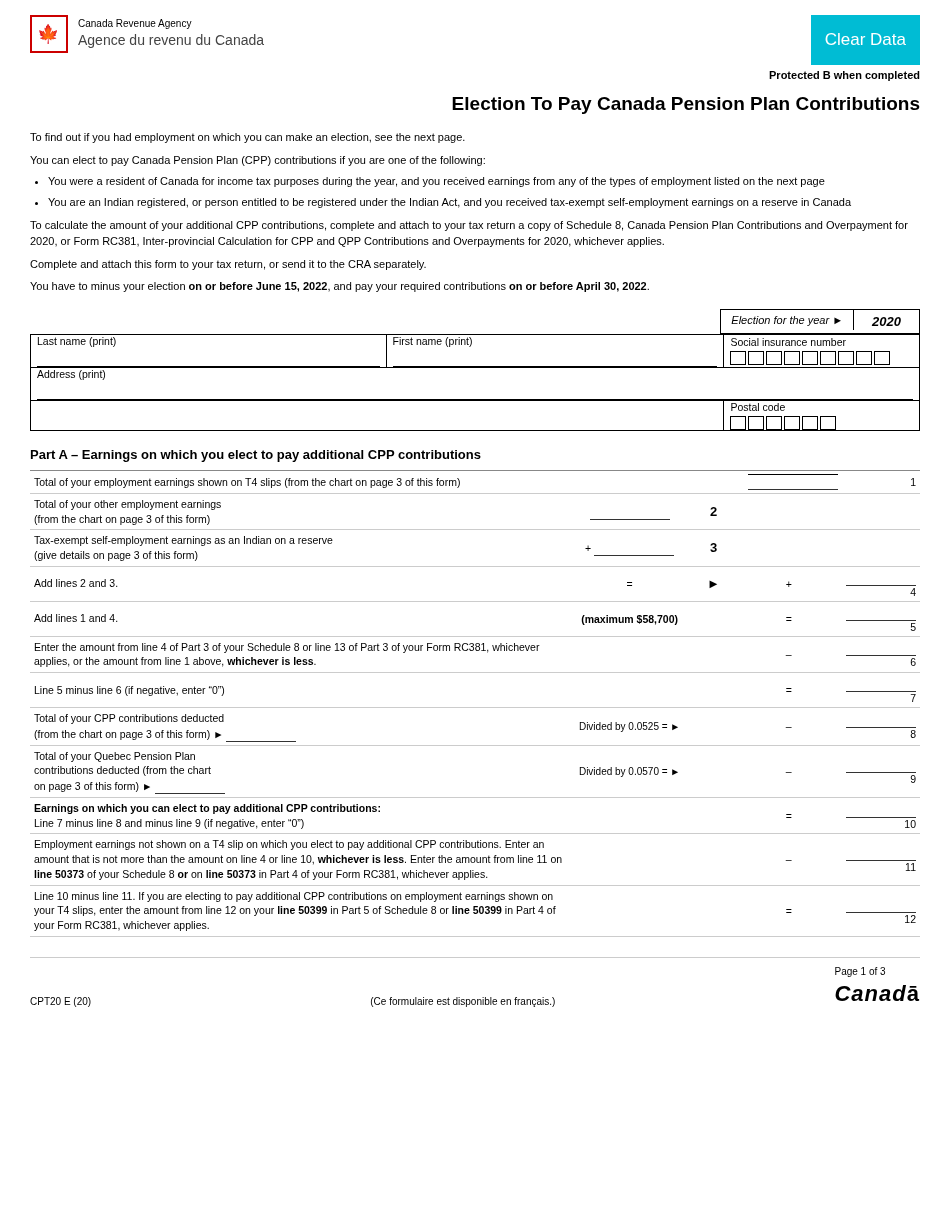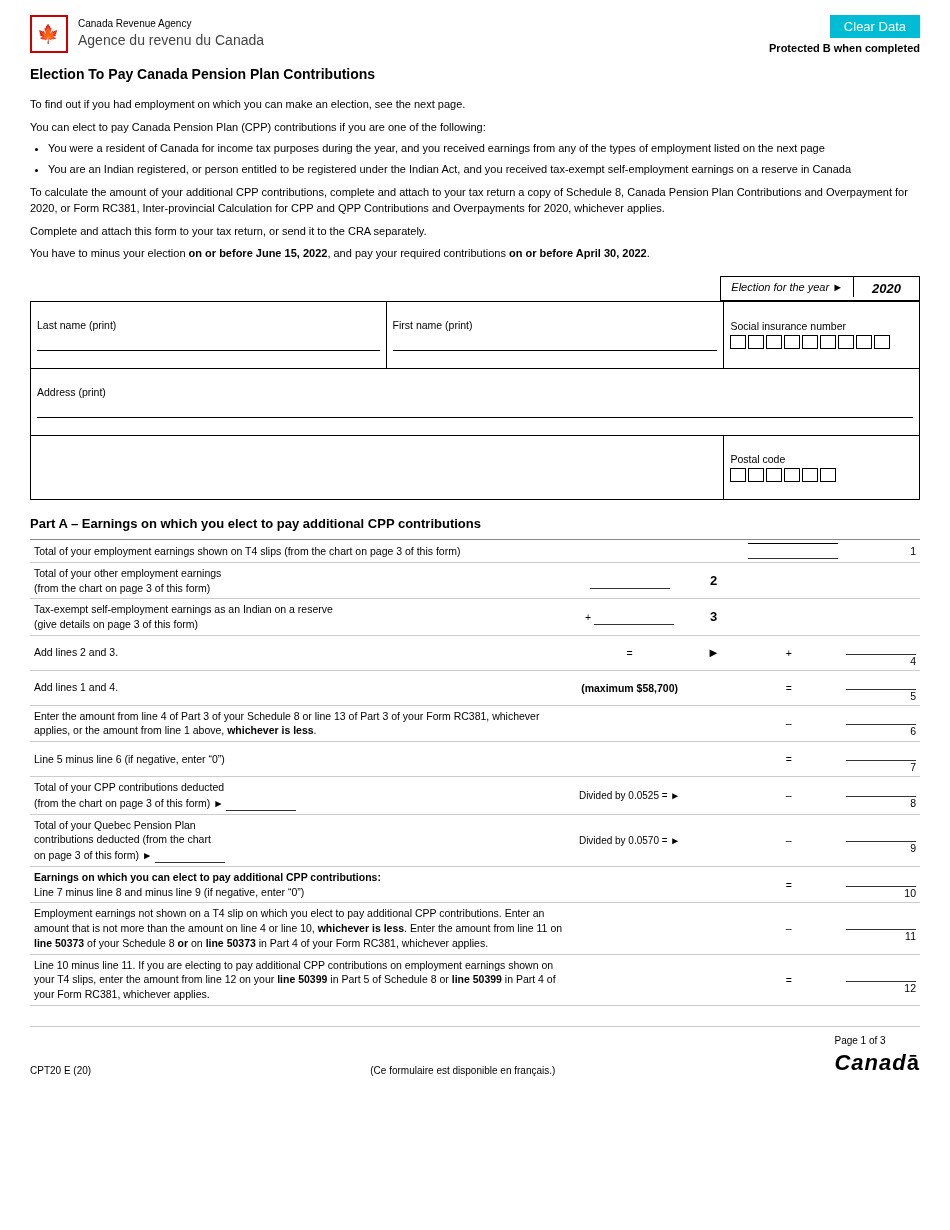--- a/index.html
+++ b/index.html
@@ -44,34 +44,34 @@
     }
     .agency-text .en { font-size: 10px; }
     .agency-text .fr { font-size: 14px; color: #444; }
     .header-right {
       text-align: right;
     }
     .clear-data-btn {
       background: #00bcd4;
       color: white;
       border: none;
-      padding: 4px 14px;
-      font-size: 13px;
+      padding: 15px 14px;
+      font-size: 17px;
       cursor: pointer;
       margin-bottom: 4px;
       display: inline-block;
     }
     .protected-text {
       font-size: 11px;
       font-weight: bold;
     }
     
     .main-title {
-      text-align: left;
-      font-size: 14px;
+      text-align: right;
+      font-size: 19px;
       font-weight: bold;
       margin: 12px 0 14px 0;
     }
     
     .body-text {
       font-size: 11px;
       line-height: 1.5;
       margin-bottom: 6px;
     }
     .bullet-list {
@@ -198,21 +198,21 @@
       outline: none;
       background: transparent;
     }
     .personal-top-table {
       width: 100%;
       border-collapse: collapse;
       margin-top: 0;
     }
     .personal-top-table td, .personal-top-table th {
       border: 1px solid #000;
-      padding: 17px 6px;
+      padding: 0 6px;
       font-size: 10.5px;
     }
     .sin-box-container {
       display: flex;
       gap: 2px;
       margin-top: 3px;
     }
     .small-box {
       width: 16px;
       height: 14px;

